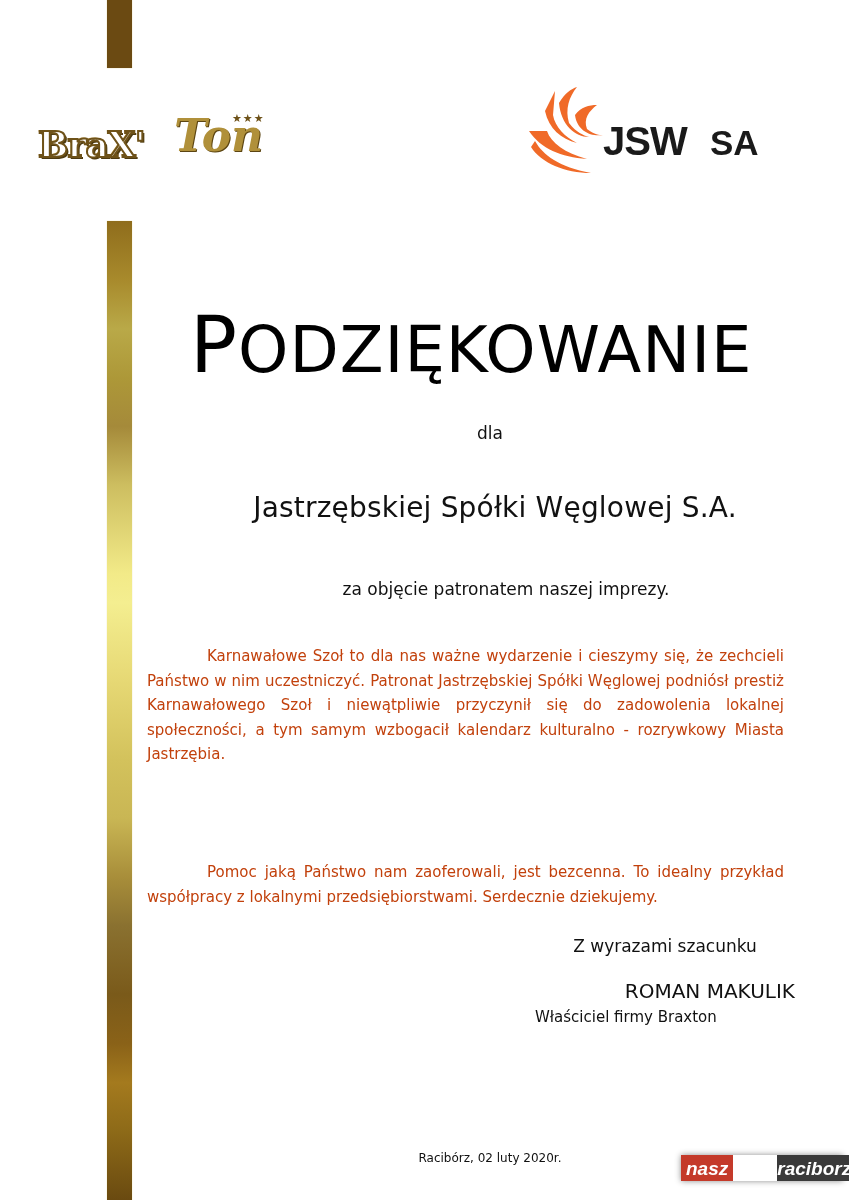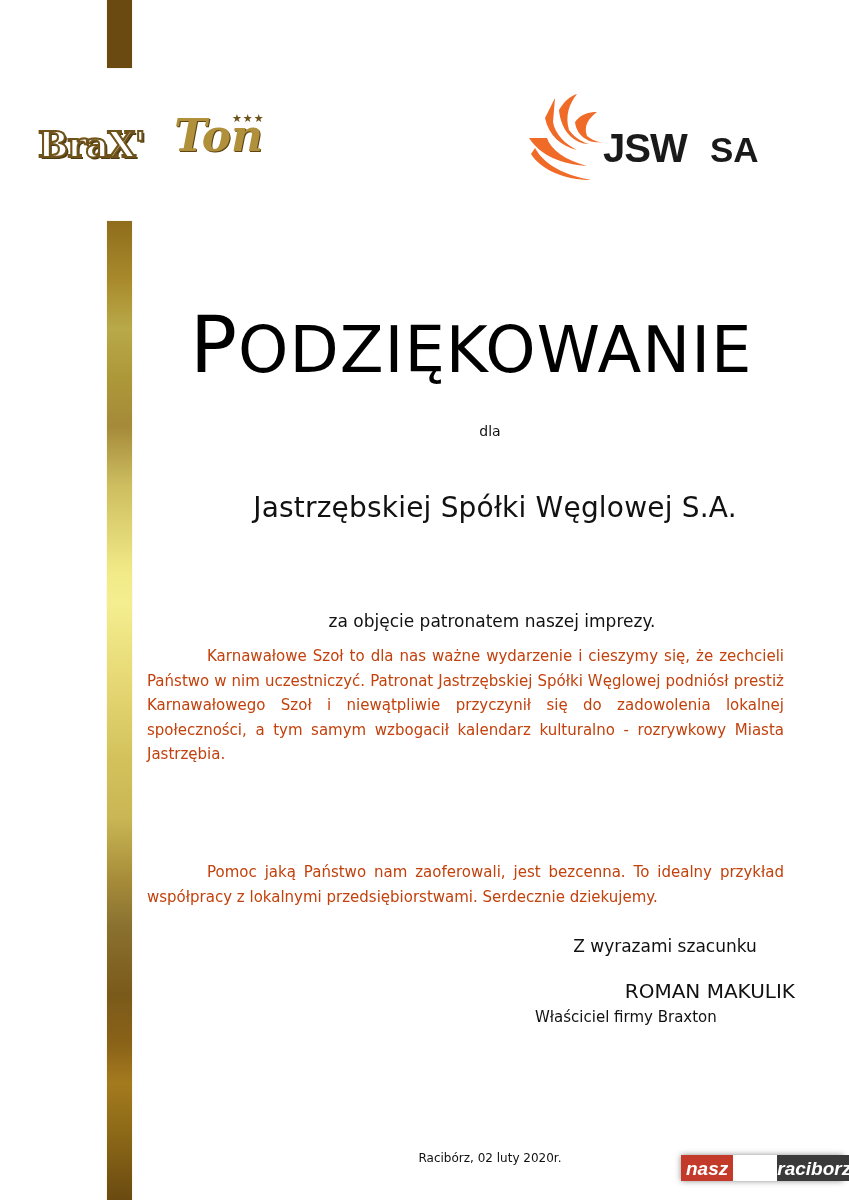--- a/index.html
+++ b/index.html
@@ -62,21 +62,21 @@
       color: #b0903a;
       text-shadow: 1px 1px 0 #5c4512;
     }
     .braxton .stars {
       position: absolute; left: 196px; top: 0px;
       font-size: 11px; color: #6e5219; letter-spacing: 1px;
     }
 
     
     .jsw {
-      left: 525px; top: 88px; width: 250px; height: 100px;
+      left: 525px; top: 81px; width: 250px; height: 100px;
     }
     .jsw svg { position: absolute; left: 0; top: 0; }
     .jsw .jsw-text {
       position: absolute; left: 78px; top: 40px;
       font-family: "Liberation Sans", sans-serif;
       font-size: 40px; font-weight: bold; color: #1a1a1a;
       letter-spacing: -1px; line-height: 1;
     }
     .jsw .sa-text {
       position: absolute; left: 185px; top: 44px;
@@ -89,30 +89,29 @@
     .title {
       left: 190px; top: 306px; width: 600px; text-align: left;
       font-family: "DejaVu Sans", sans-serif;
       font-size: 64px; font-weight: normal; letter-spacing: 1px;
       line-height: 1;
       color: #000;
     }
     .title .big { font-size: 78px; }
     .dla {
       left: 190px; top: 423px; width: 600px; text-align: center;
-      font-size: 14px;
+      font-size: 17px;
     }
     .org {
       left: 150px; top: 491px; width: 690px; text-align: center;
       font-size: 28px; letter-spacing: 0.2px;
     }
     .za {
-      left: 192px; top: 579px; width: 600px; text-align: center;
+      left: 206px; top: 579px; width: 600px; text-align: center;
       font-size: 17px;
-      margin-top: 32px;
     }
     .para {
       left: 147px; width: 637px;
       font-size: 15px; line-height: 24.5px;
       text-align: justify;
       color: #c2410c;
     }
     .para.p1 { top: 644px; }
     .para.p2 { top: 817px; margin-top: 43px; }
     .para .indent { display: inline-block; width: 60px; }

